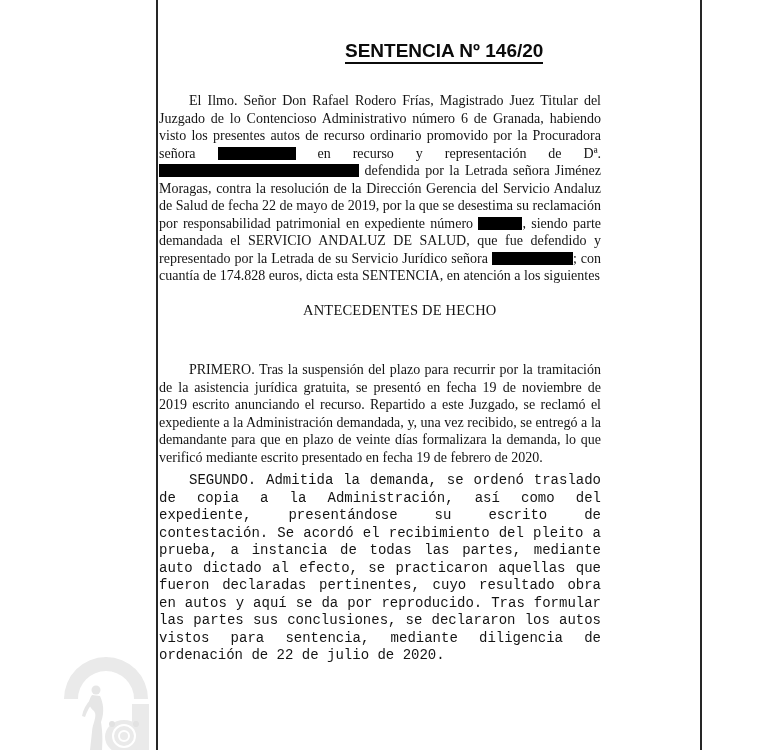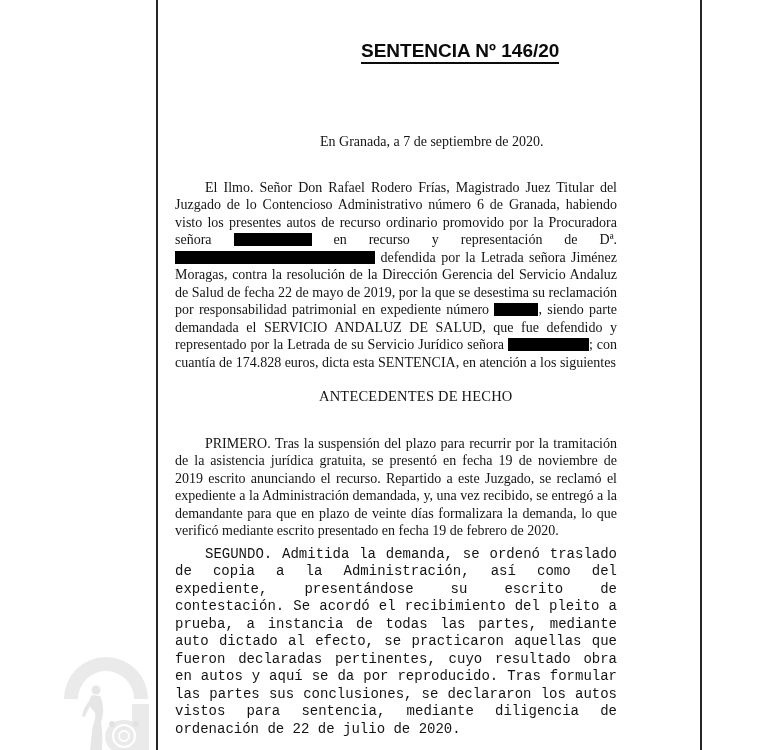--- a/index.html
+++ b/index.html
@@ -29,21 +29,21 @@
   .watermark {
     position: absolute;
     left: 58px;
     top: 644px;
     width: 108px;
     height: 106px;
   }
 
   .content {
     position: absolute;
-    left: 175px;
+    left: 159px;
     top: 0;
     width: 442px;
     color: #141414;
     font-family: "Liberation Serif", serif;
     font-size: 14px;
     line-height: 17.5px;
   }
 
   .title-row {
     margin-top: 40px;
@@ -66,21 +66,21 @@
     margin: 69px 0 0 145px;
     width: max-content;
   }
 
   .body-par {
     text-align: justify;
     text-indent: 30px;
     margin: 0;
   }
   .par-intro   { margin-top: 28px; }
-  .par-primero { margin-top: 29px; }
+  .par-primero { margin-top: 42px; }
   .par-segundo { margin-top: 6px; font-family: Liberation Mono, monospace; }
 
   .section-heading {
     margin: 17px 12px 0 144px;
     width: max-content;
     font-size: 14.5px;
     letter-spacing: 0.2px;
   }
 
   .redact {
@@ -116,21 +116,20 @@
       <circle cx="66" cy="92" r="5" fill="none" stroke="#ffffff" stroke-width="2"></circle>
       <circle cx="54" cy="80" r="3" fill="#e2e2e2"></circle>
       <circle cx="78" cy="80" r="3" fill="#e2e2e2"></circle>
     </g>
   </svg>
 
   <div class="content">
 
     <div class="title-row"><span class="title">SENTENCIA Nº 146/20</span></div>
 
-    <p class="dateline">En Granada, a 7 de septiembre de 2020.</p>
 
     <p class="body-par par-intro">
       <span>El Ilmo. Señor Don Rafael Rodero Frías, Magistrado Juez Titular del Juzgado de lo Contencioso Administrativo número 6 de Granada, habiendo visto los presentes autos de recurso ordinario promovido por la Procuradora señora</span>
       <span class="redact redact-procuradora"></span>
       <span>en recurso y representación de Dª.</span>
       <span class="redact redact-demandante"></span>
       <span>defendida por la Letrada señora Jiménez Moragas, contra la resolución de la Dirección Gerencia del Servicio Andaluz de Salud de fecha 22 de mayo de 2019, por la que se desestima su reclamación por responsabilidad patrimonial en expediente número</span>
       <span class="redact redact-expediente"></span><span>, siendo parte demandada el SERVICIO ANDALUZ DE SALUD, que fue defendido y representado por la Letrada de su Servicio Jurídico señora</span>
       <span class="redact redact-letrada"></span><span>; con cuantía de 174.828 euros, dicta esta SENTENCIA, en atención a los siguientes</span>
     </p>

